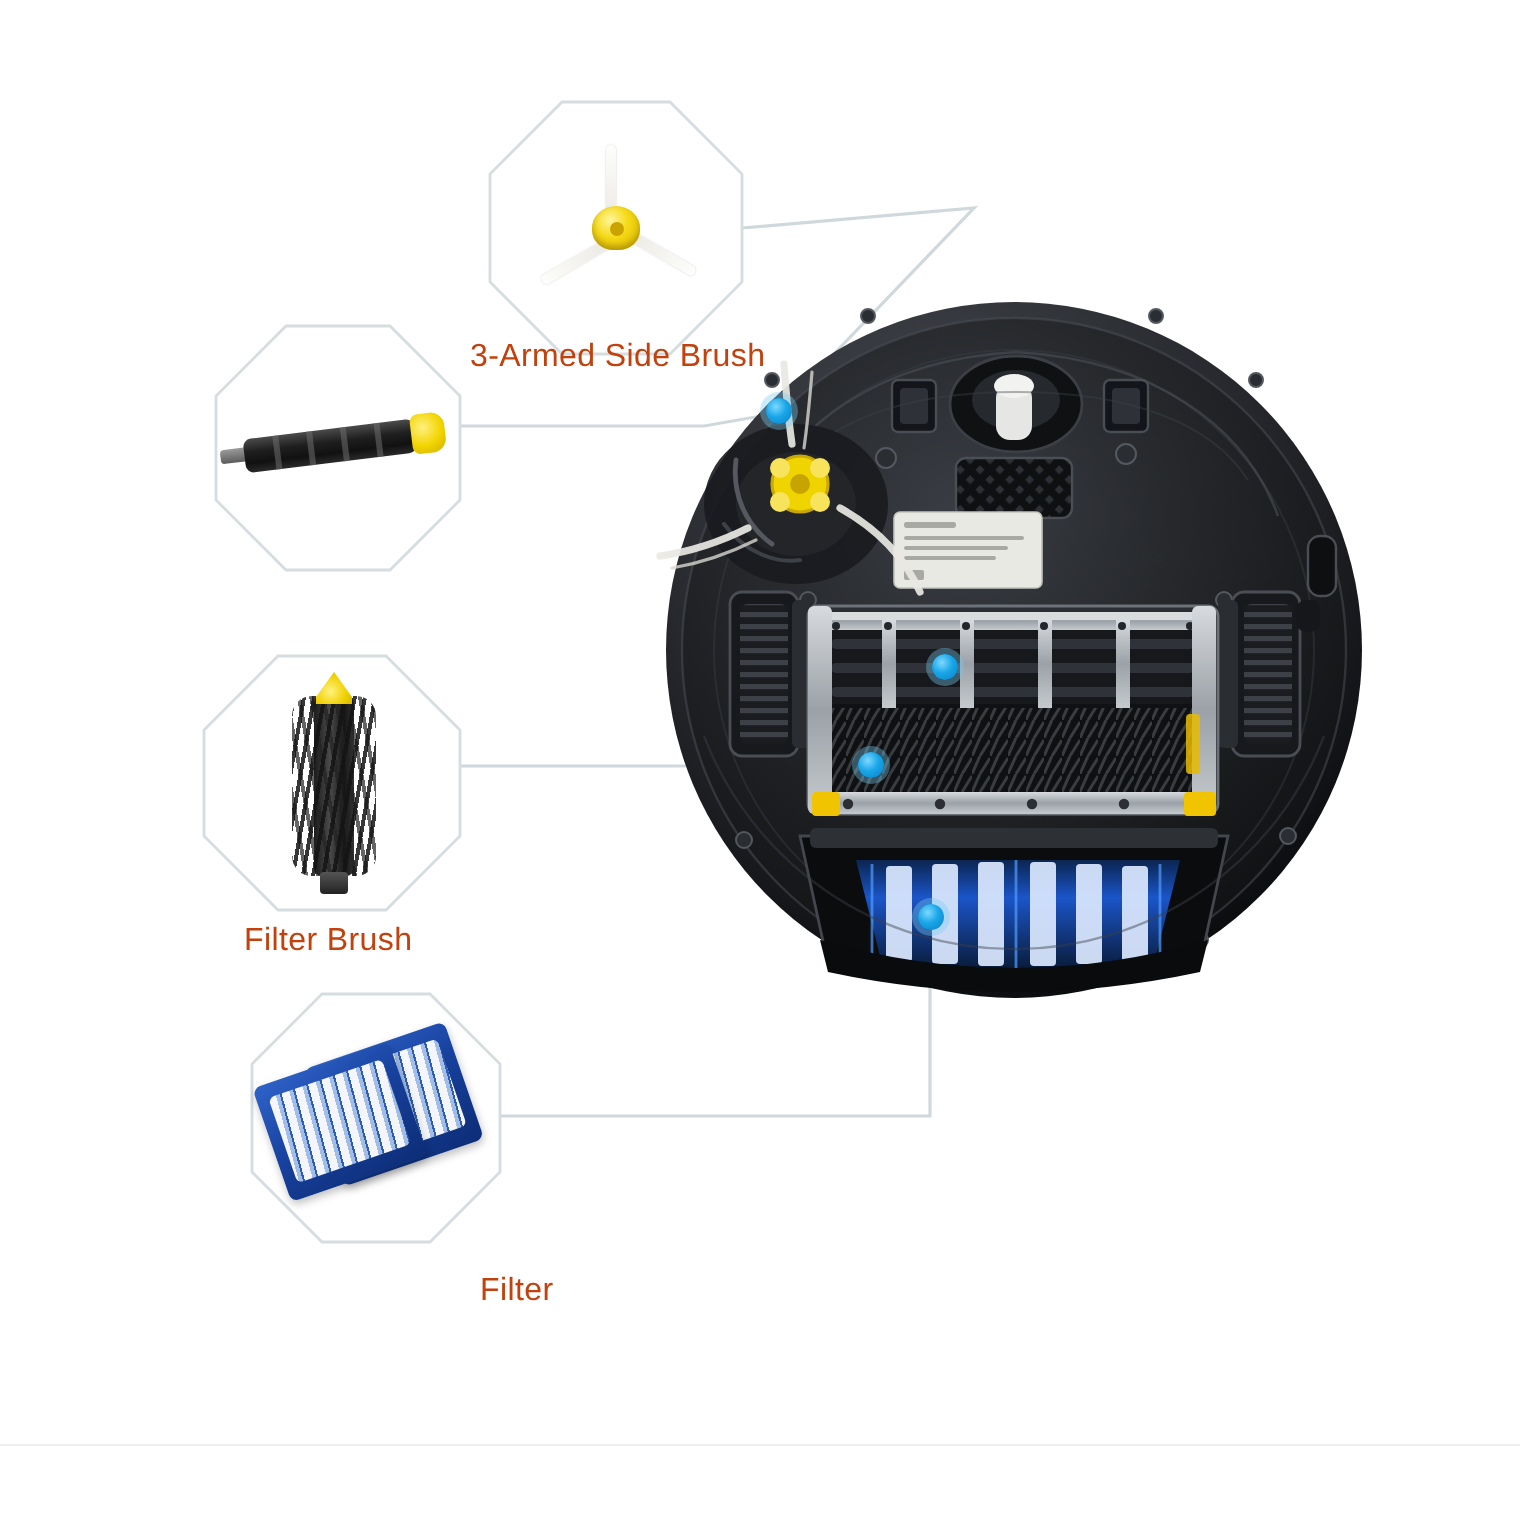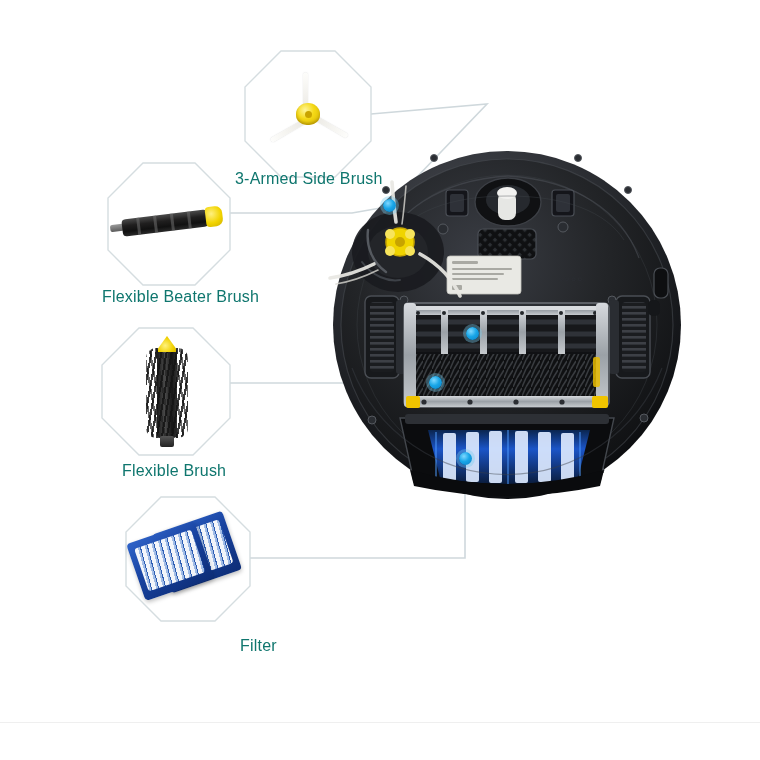--- a/index.html
+++ b/index.html
@@ -8,21 +8,21 @@
     background:#ffffff;
     font-family:"Liberation Sans", sans-serif;
     overflow:hidden;
     position:relative;
   }
   #stage{position:absolute;left:0;top:0;width:760px;height:760px;}
   .svg-layer{position:absolute;left:0;top:0;width:760px;height:760px;}
 
   .callout-label{
     position:absolute;
-    color:#0f766e;
+    color:#c2410c;
     font-size:16px;
     letter-spacing:.2px;
     white-space:nowrap;
     font-family:"Liberation Sans", sans-serif;
   }
   .lbl-side{left:235px;top:170px;}
   .lbl-beater{left:102px;top:288px;}
   .lbl-bristle{left:122px;top:462px;}
   .lbl-filter{left:240px;top:597px;margin-top:40px;}
 
@@ -336,18 +336,17 @@
         <div class="f-pleats"></div>
       </div>
   </div>
 
   <div class="dot" id="dot-side"></div>
   <div class="dot" id="dot-vacuum"></div>
   <div class="dot" id="dot-bristle"></div>
   <div class="dot" id="dot-filter"></div>
 
   <div class="callout-label lbl-side">3-Armed Side Brush</div>
-  <div class="callout-label lbl-beater">Flexible Beater Brush</div>
-  <div class="callout-label lbl-bristle">Flexible Brush</div>
+  <div class="callout-label lbl-bristle">Filter Brush</div>
   <div class="callout-label lbl-filter">Filter</div>
 
   <div class="divider"></div>
 </div>
 
 </body></html>

